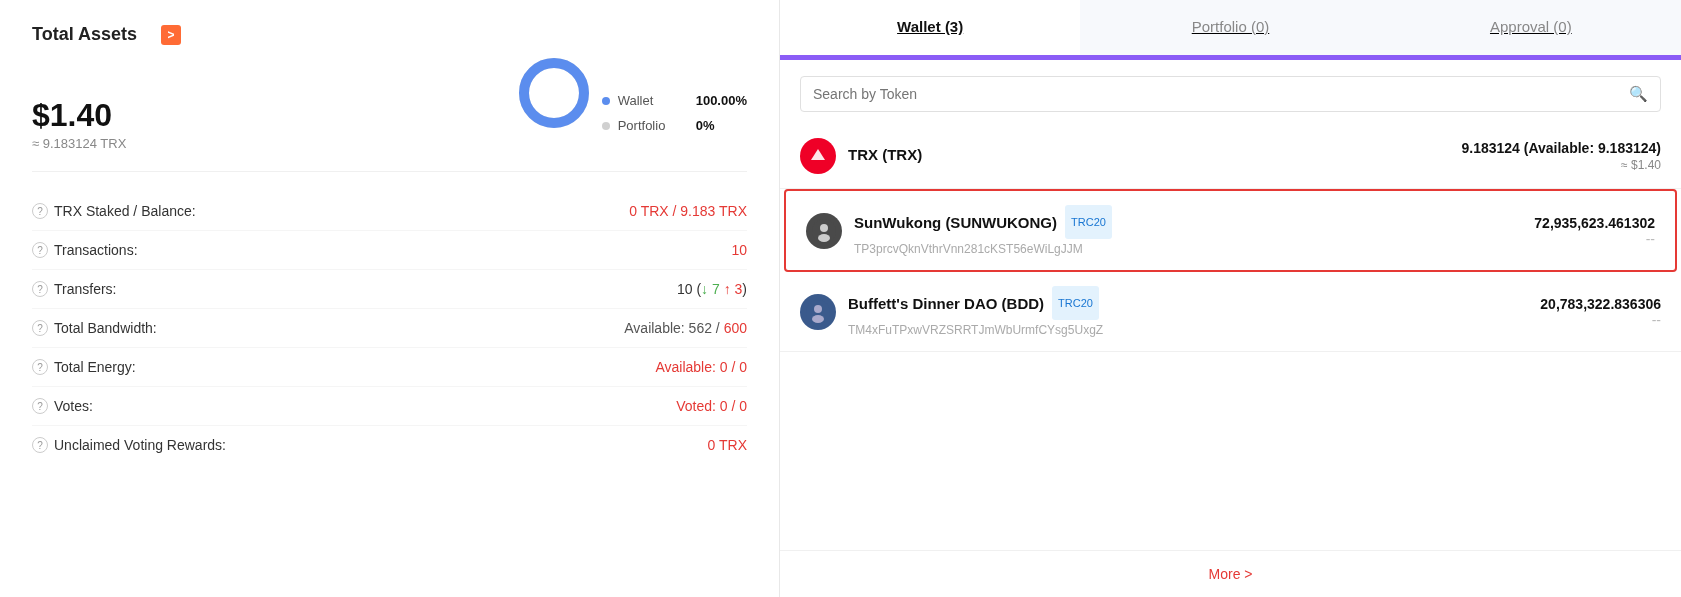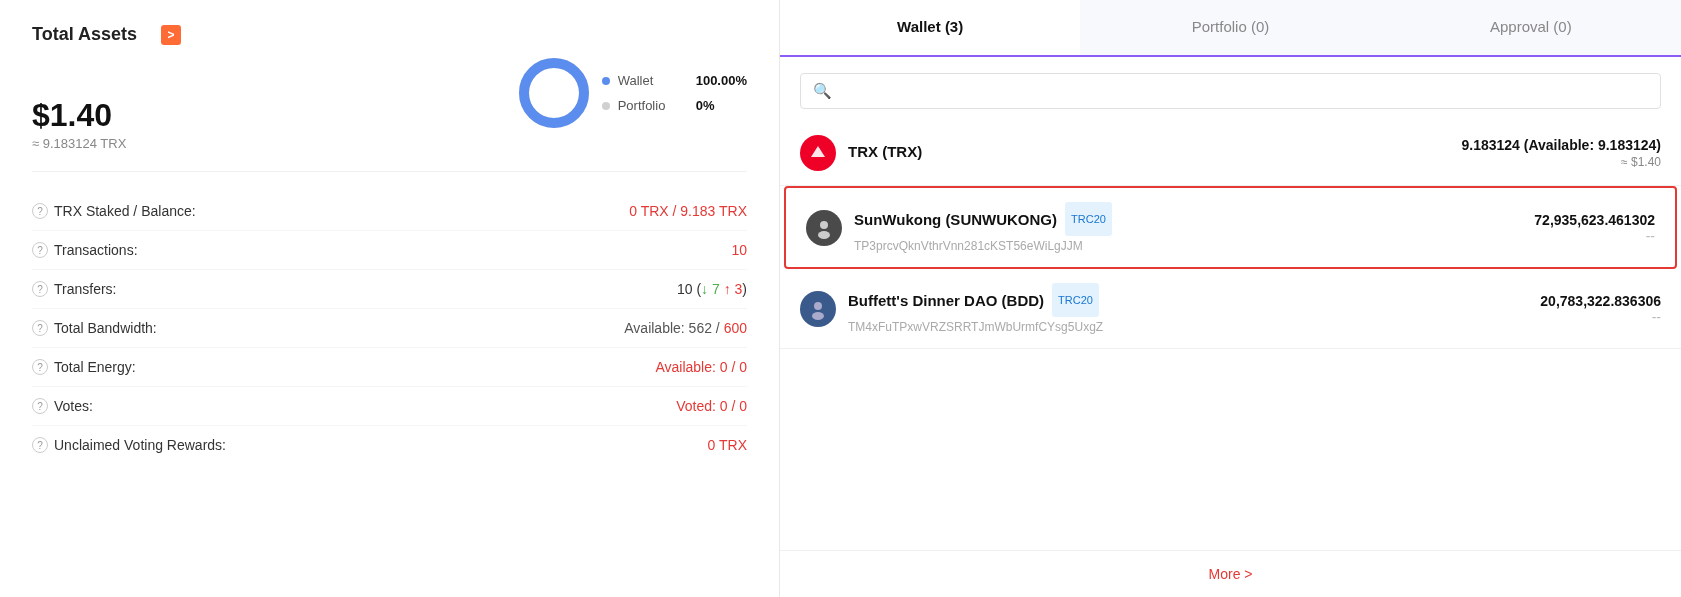--- a/index.html
+++ b/index.html
@@ -66,21 +66,21 @@
       color: #111;
       margin-top: 44px;
     }
     .total-trx {
       font-size: 13px;
       color: #888;
       margin-top: 2px;
     }
     .chart-area {
       display: flex;
-      align-items: center;
+      align-items: flex-end;
       gap: 8px;
     }
     .donut-chart {
       width: 80px;
       height: 80px;
       flex-shrink: 0;
     }
     .legend {
       display: flex;
       flex-direction: column;
@@ -156,21 +156,22 @@
     
     .right-panel {
       flex: 1;
       background: #f7f9fc;
       display: flex;
       flex-direction: column;
     }
     .tabs-header {
       display: flex;
       background: #22c55e;
-      border-bottom: 2px solid #8b5cf6;
+      border-bottom: 5px solid #8b5cf6;
+      text-decoration: underline;
     }
     .tab {
       flex: 1;
       padding: 18px 0;
       text-align: center;
       font-size: 15px;
       color: #888;
       cursor: pointer;
       border-bottom: 2px solid transparent;
       background: #f7f9fc;
@@ -418,20 +419,21 @@
     <div class="tabs-header">
       <div class="tab active">Wallet (3)</div>
       <div class="tab">Portfolio (0)</div>
       <div class="tab">Approval (0)</div>
     </div>
 
     <div class="right-panel-inner">
 
       <div class="search-bar-area">
         <div class="search-input-wrapper">
+          <input class="search-input" type="text" placeholder="Search by Token" style="">
           <span class="search-icon">🔍</span>
         </div>
       </div>
 
       <div class="token-list">
 
         <div class="token-item">
           <div class="token-avatar trx-avatar">
             <svg width="24" height="24" viewBox="0 0 24 24">
               <circle cx="12" cy="12" r="12" fill="#ef0027"></circle>

